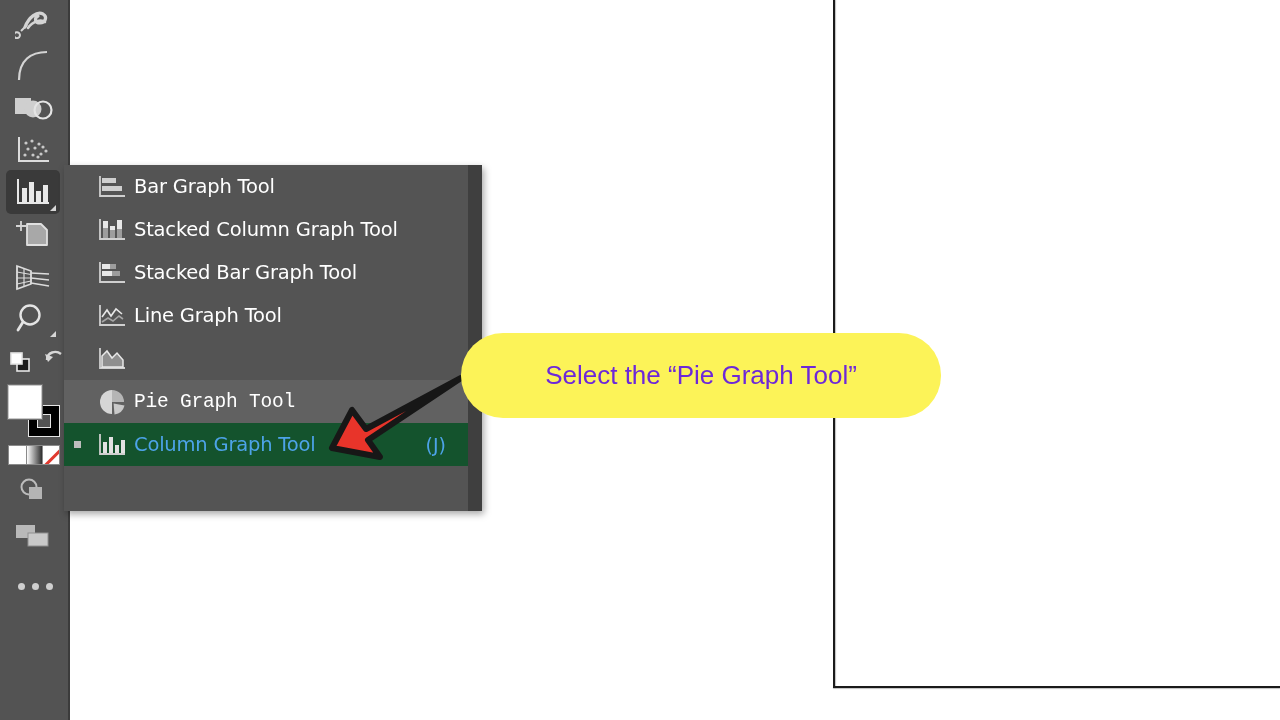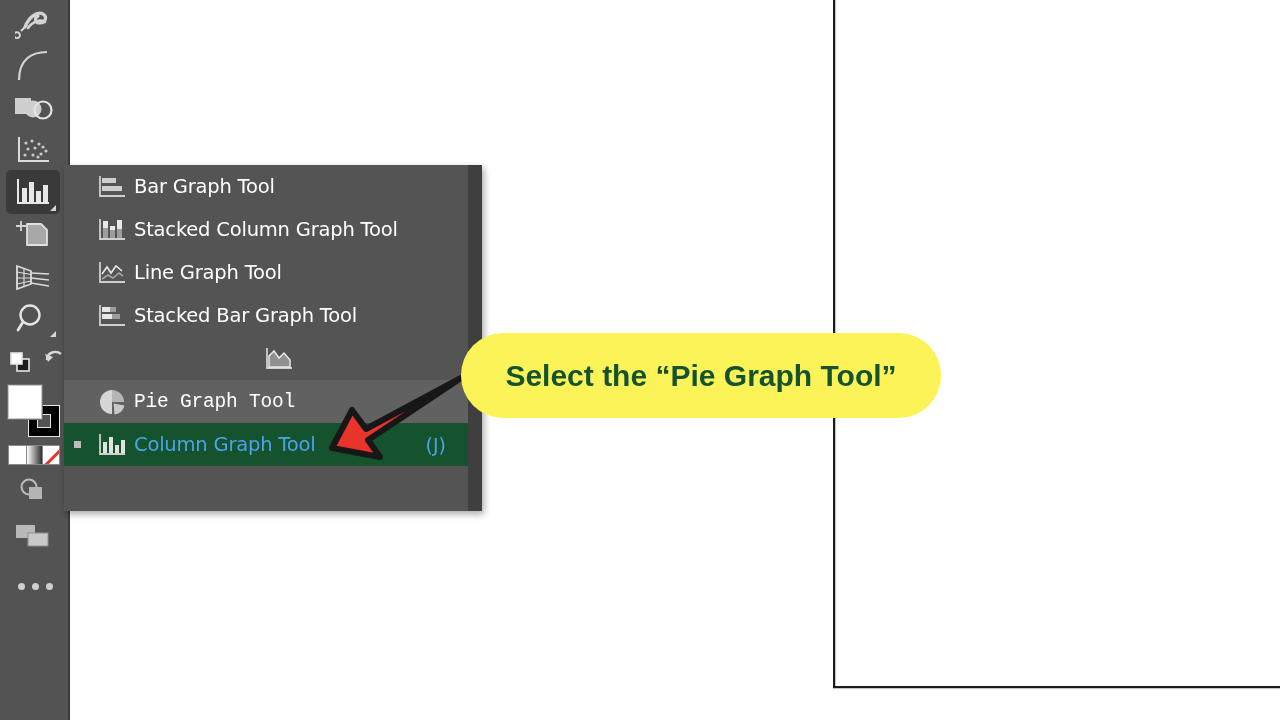--- a/index.html
+++ b/index.html
@@ -156,21 +156,20 @@
   }
   .menu-item {
     position: relative;
     height: 43px;
     display: flex;
     align-items: center;
     color: #ffffff;
     font-size: 19.5px;
     font-family: "DejaVu Sans", sans-serif;
     white-space: nowrap;
-    justify-content: center;
   }
   .menu-item.hovered { background: #616161; font-family: Liberation Mono, monospace; }
   .menu-item.current { background: #14532d; color: #4da3e8; }
   .mi-bullet {
     width: 26px;
     display: flex; align-items: center; justify-content: center;
     flex: 0 0 26px;
   }
   .mi-bullet span {
     width: 7px; height: 7px;
@@ -196,23 +195,23 @@
     left: 461px; top: 333px;
     width: 480px; height: 85px;
     background: #fcf358;
     border-radius: 42px;
     display: flex;
     align-items: center;
     justify-content: center;
     z-index: 30;
   }
   #callout-text {
-    color: #14532d;
-    font-size: 30px;
-    font-weight: bold;
+    color: #6d28d9;
+    font-size: 26px;
+    font-weight: normal;
     font-family: "Liberation Sans", sans-serif;
     letter-spacing: 0px;
   }
 
   
   #red-arrow {
     position: absolute;
     left: 322px; top: 372px;
     width: 150px; height: 100px;
     z-index: 25;
@@ -405,48 +404,48 @@
         </svg>
       </span>
       <span class="mi-label">Stacked Column Graph Tool</span>
     </div>
 
     <div class="menu-item">
       <span class="mi-bullet"></span>
       <span class="mi-icon">
         <svg width="30" height="26" viewBox="0 0 30 26">
           <path d="M3 2 L3 22 L28 22" fill="none" stroke="#cfcfcf" stroke-width="1.8"></path>
-          <path d="M5 14 L10 7 L14 13 L19 6 L25 11" fill="none" stroke="#e8e8e8" stroke-width="1.6"></path>
-          <path d="M5 19 L11 15 L16 18 L22 13 L26 16" fill="none" stroke="#a5a5a5" stroke-width="1.6"></path>
-        </svg>
-      </span>
-      <span class="mi-label">Line Graph Tool</span>
-    </div>
-
-    <div class="menu-item">
-      <span class="mi-bullet"></span>
-      <span class="mi-icon">
-        <svg width="30" height="26" viewBox="0 0 30 26">
-          <path d="M3 2 L3 22 L28 22" fill="none" stroke="#cfcfcf" stroke-width="1.8"></path>
           <g>
             <rect x="5" y="4" width="8" height="5" fill="#e8e8e8"></rect>
             <rect x="13" y="4" width="6" height="5" fill="#9d9d9d"></rect>
             <rect x="5" y="11" width="10" height="5" fill="#e8e8e8"></rect>
             <rect x="15" y="11" width="8" height="5" fill="#9d9d9d"></rect>
           </g>
         </svg>
       </span>
       <span class="mi-label">Stacked Bar Graph Tool</span>
     </div>
 
     <div class="menu-item">
       <span class="mi-bullet"></span>
       <span class="mi-icon">
         <svg width="30" height="26" viewBox="0 0 30 26">
           <path d="M3 2 L3 22 L28 22" fill="none" stroke="#cfcfcf" stroke-width="1.8"></path>
+          <path d="M5 14 L10 7 L14 13 L19 6 L25 11" fill="none" stroke="#e8e8e8" stroke-width="1.6"></path>
+          <path d="M5 19 L11 15 L16 18 L22 13 L26 16" fill="none" stroke="#a5a5a5" stroke-width="1.6"></path>
+        </svg>
+      </span>
+      <span class="mi-label">Line Graph Tool</span>
+    </div>
+
+    <div class="menu-item">
+      <span class="mi-bullet"></span>
+      <span class="mi-icon">
+        <svg width="30" height="26" viewBox="0 0 30 26">
+          <path d="M3 2 L3 22 L28 22" fill="none" stroke="#cfcfcf" stroke-width="1.8"></path>
           <path d="M5 10 L10 5 L15 12 L20 7 L26 14 L26 21 L5 21 Z" fill="#8f8f8f" stroke="#e8e8e8" stroke-width="1.5"></path>
         </svg>
       </span>
     </div>
 
 
     <div class="menu-item hovered">
       <span class="mi-bullet"></span>
       <span class="mi-icon">
         <svg width="30" height="28" viewBox="0 0 30 28">

